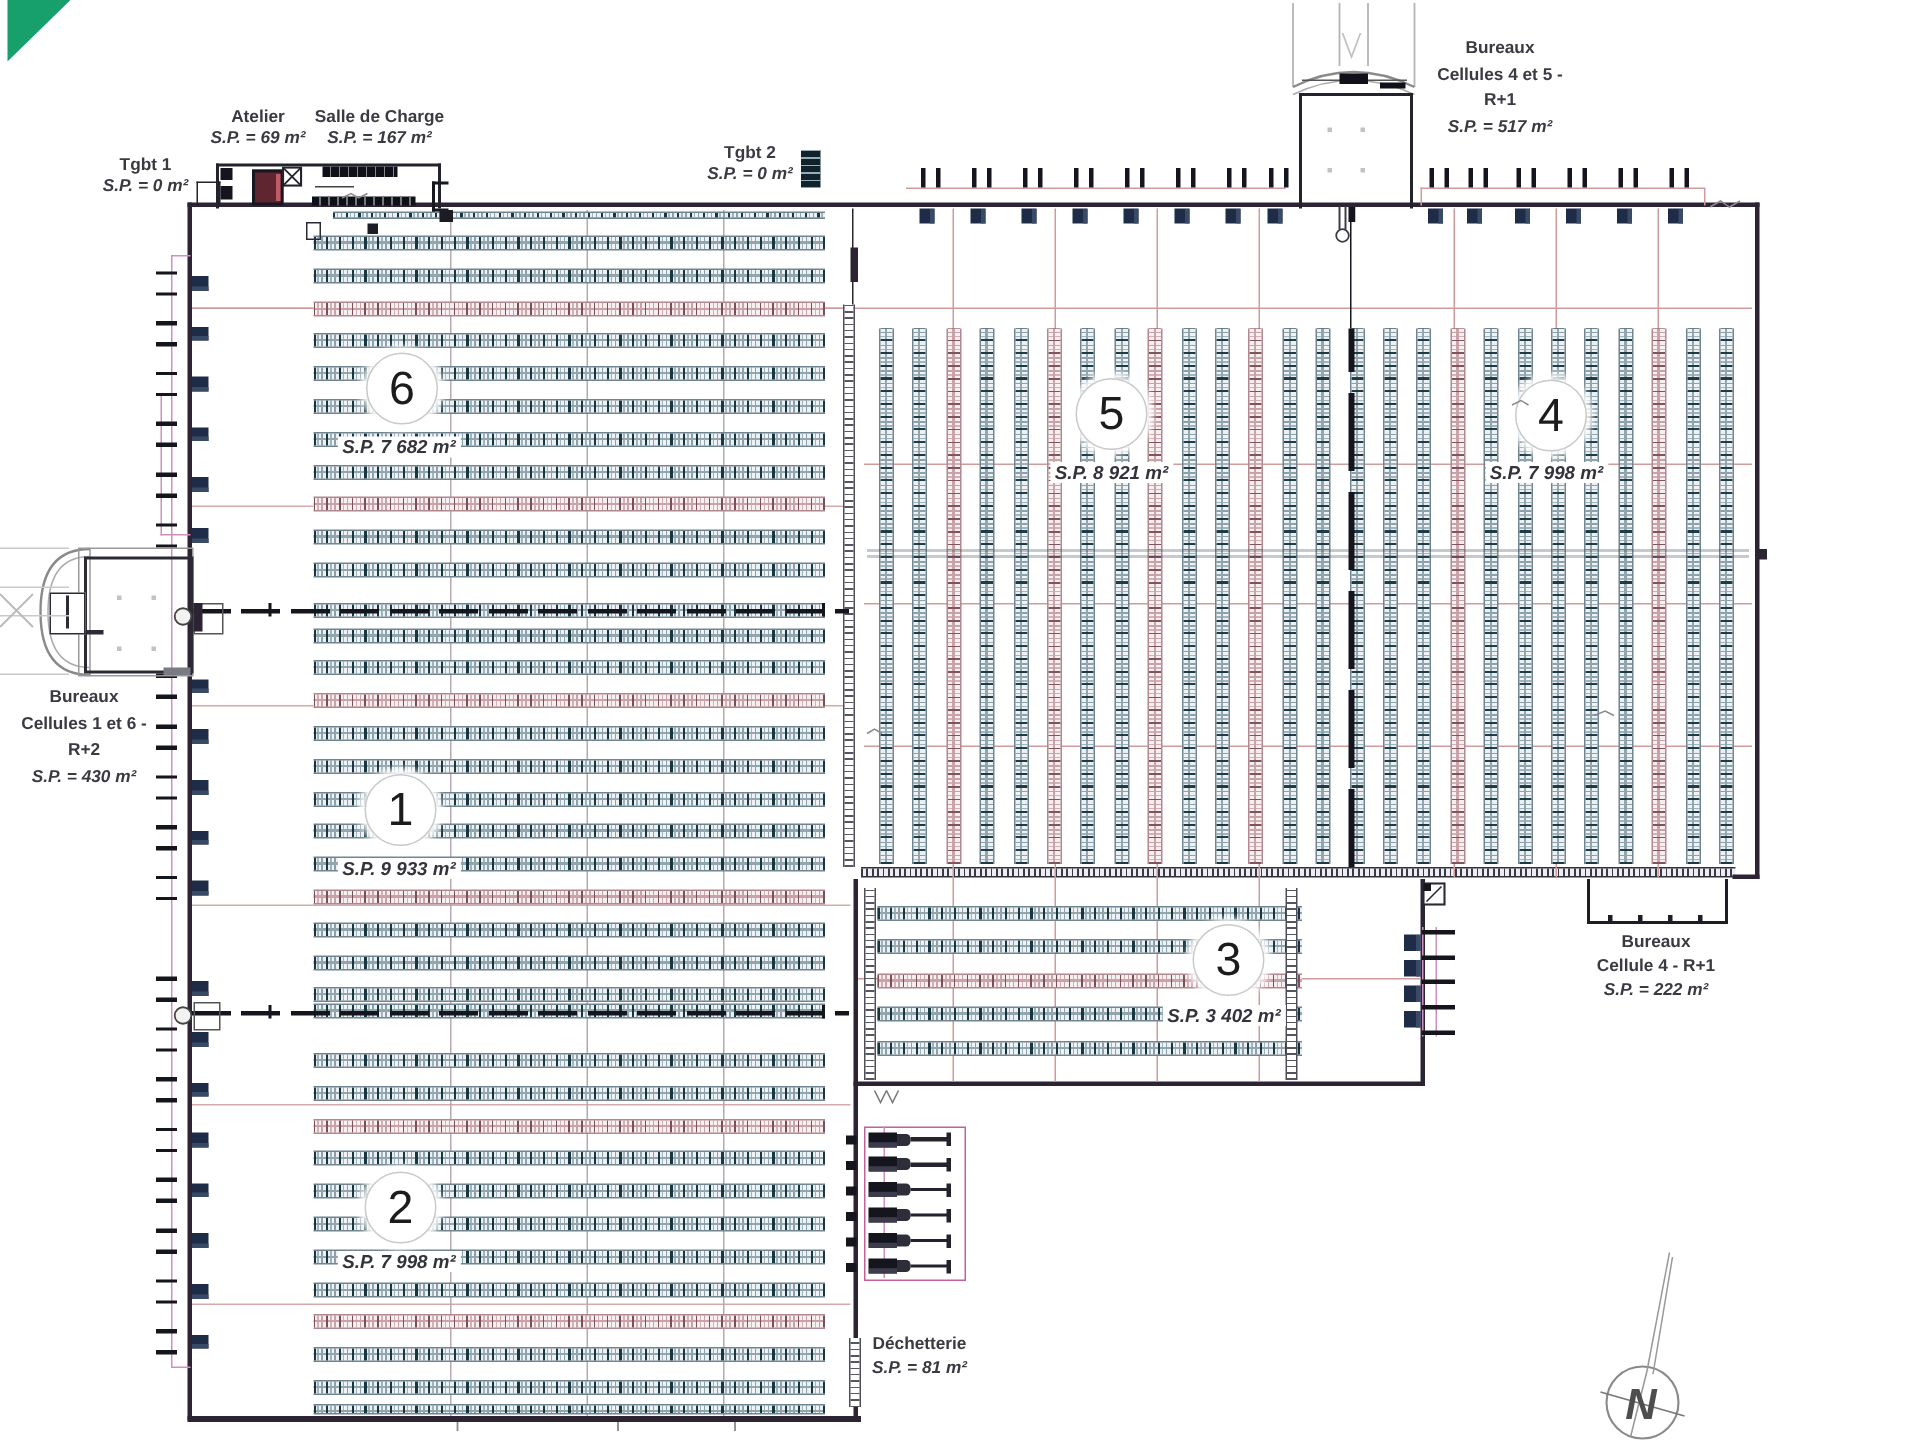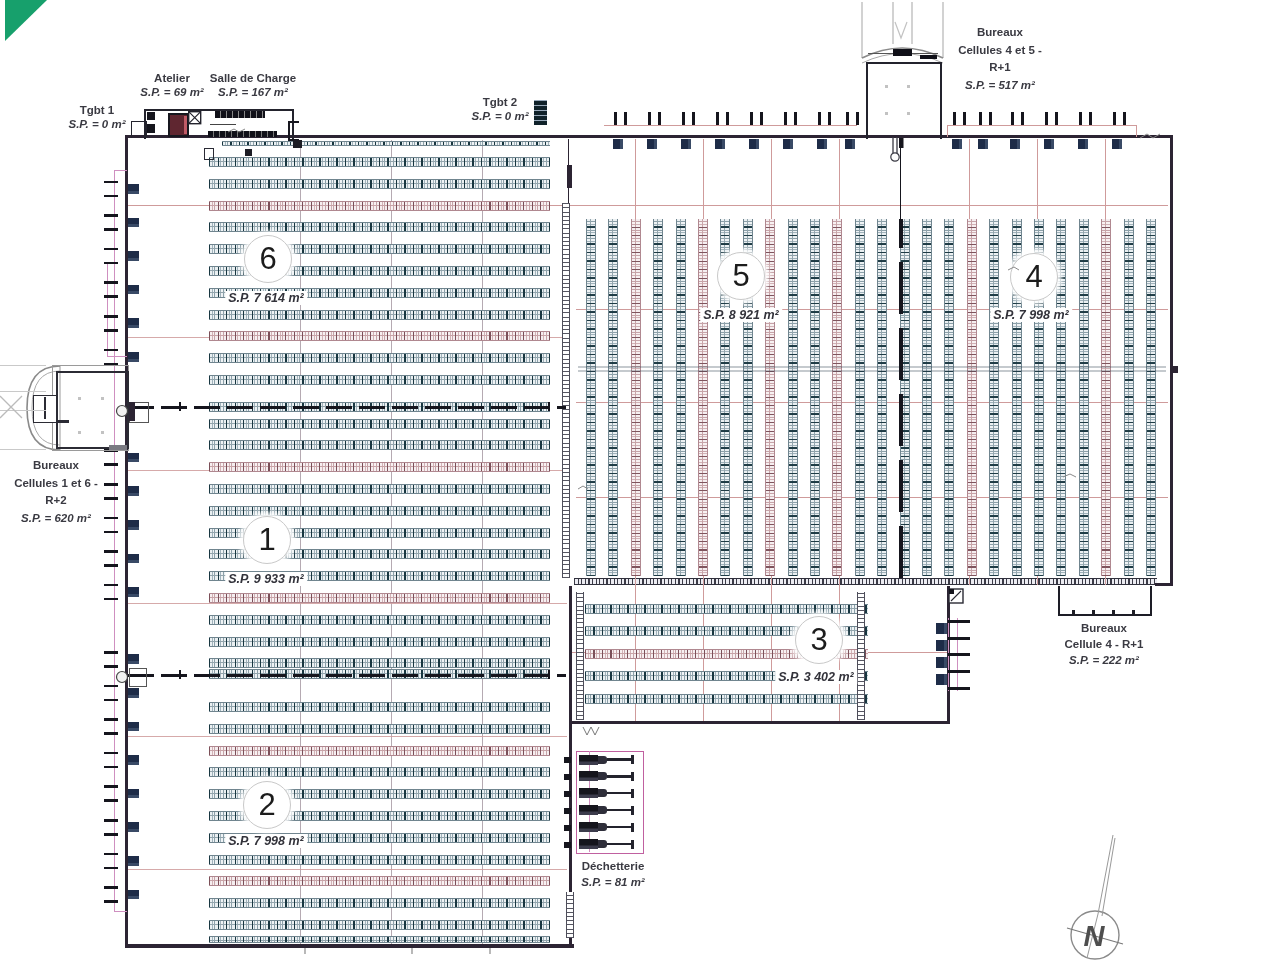--- a/index.html
+++ b/index.html
@@ -497,21 +497,21 @@
 <div class="num" style="left:267px;top:540px">1</div>
 
 <div class="num" style="left:267px;top:805px">2</div>
 
 <div class="num" style="left:741px;top:276px">5</div>
 
 <div class="num" style="left:1034px;top:277px">4</div>
 
 <div class="num" style="left:819px;top:640px">3</div>
 
-<div class="sp" style="left:266px;top:291px">S.P. 7 614 m²</div>
+<div class="sp" style="left:266px;top:291px">S.P. 7 682 m²</div>
 
 <div class="sp" style="left:266px;top:572px">S.P. 9 933 m²</div>
 
 <div class="sp" style="left:266px;top:834px">S.P. 7 998 m²</div>
 
 <div class="sp" style="left:741px;top:308px">S.P. 8 921 m²</div>
 
 <div class="sp" style="left:1031px;top:308px">S.P. 7 998 m²</div>
 
 <div class="sp" style="left:816px;top:670px">S.P. 3 402 m²</div>
@@ -519,25 +519,25 @@
 <div class="lbl" style="left:172px;top:72px">Atelier<br><span style="font-style:italic">S.P. = 69 m²</span></div>
 
 <div class="lbl" style="left:253px;top:72px">Salle de Charge<br><span style="font-style:italic">S.P. = 167 m²</span></div>
 
 <div class="lbl" style="left:97px;top:104px">Tgbt 1<br><span style="font-style:italic">S.P. = 0 m²</span></div>
 
 <div class="lbl" style="left:500px;top:96px">Tgbt 2<br><span style="font-style:italic">S.P. = 0 m²</span></div>
 
 <div class="lbl lb2" style="left:1000px;top:24px">Bureaux<br>Cellules 4 et 5 -<br>R+1<br><span style="font-style:italic">S.P. = 517 m²</span></div>
 
-<div class="lbl lb2" style="left:56px;top:457px">Bureaux<br>Cellules 1 et 6 -<br>R+2<br><span style="font-style:italic">S.P. = 620 m²</span></div>
+<div class="lbl lb2" style="left:56px;top:457px">Bureaux<br>Cellules 1 et 6 -<br>R+2<br><span style="font-style:italic">S.P. = 430 m²</span></div>
 
 <div class="lbl lb3" style="left:1104px;top:620px">Bureaux<br>Cellule 4 - R+1<br><span style="font-style:italic">S.P. = 222 m²</span></div>
 
-<div class="lbl lb3" style="left:613px;top:858px">Déchetterie<br><span style="font-style:italic">S.P. = 81 m²</span></div>
+<div class="lbl lb3" style="left:613px;top:888px">Déchetterie<br><span style="font-style:italic">S.P. = 81 m²</span></div>
 
 <svg width="1280" height="960" style="left:0;top:0;pointer-events:none">
       <path d="M228 132 l6 -3 l5 3 l6 -3" stroke="#8a8a8a" stroke-width="1" fill="none"></path>
       <path d="M1140 138 l7 -4 l6 4 l7 -4" stroke="#8a8a8a" stroke-width="1" fill="none"></path>
       <path d="M1008 270 l6 -3 l5 3" stroke="#8a8a8a" stroke-width="1" fill="none"></path>
       <path d="M1063 477 l7 -3 l6 3" stroke="#8a8a8a" stroke-width="1" fill="none"></path>
       <path d="M578 489 l5 -3 l5 3" stroke="#8a8a8a" stroke-width="1" fill="none"></path>
     </svg>
 
 <svg width="1280" height="960" style="left:0;top:0;pointer-events:none">

